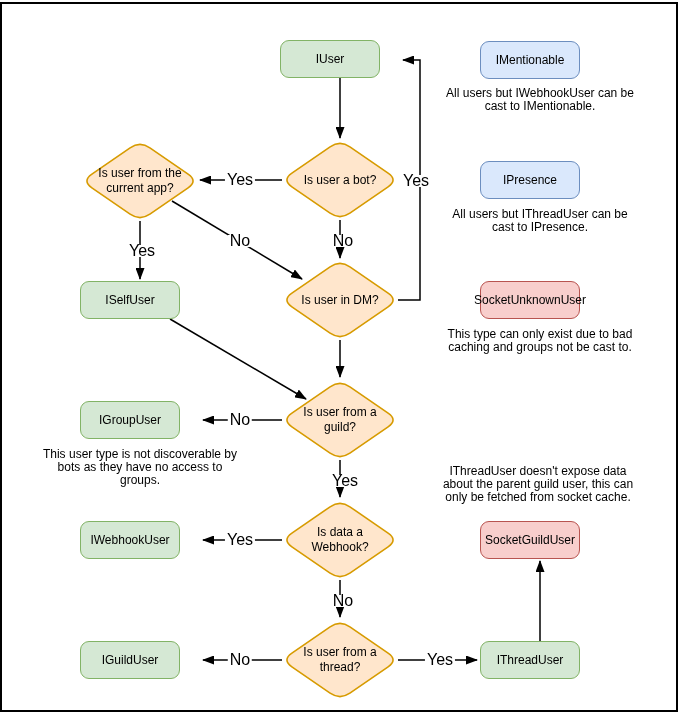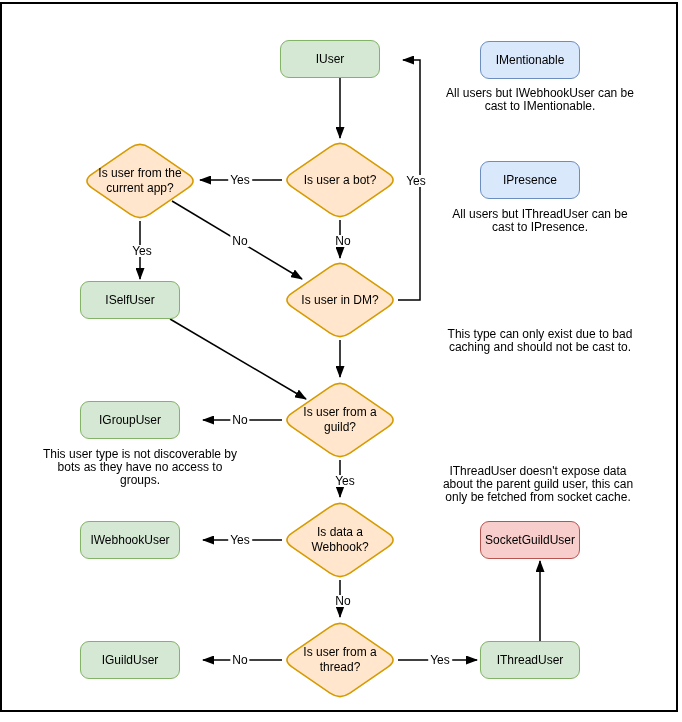--- a/index.html
+++ b/index.html
@@ -23,21 +23,21 @@
   }
   .node.green{background:var(--interface-fill,#d5e8d4);border-color:var(--interface-stroke,#82b366);}
   .node.blue{background:var(--castable-fill,#dae8fc);border-color:var(--castable-stroke,#6c8ebf);}
   .node.red{background:var(--warning-fill,#f8cecc);border-color:var(--warning-stroke,#b85450);}
   .dlabel{
     position:absolute;transform:translate(-50%,-50%);width:120px;
     text-align:center;font-size:12px;line-height:15px;
   }
   .elabel{
     position:absolute;transform:translate(-50%,-50%);
-    background:#fff;padding:0 2px;font-size:12px;line-height:12px;white-space:nowrap;
+    background:#fff;padding:0 2px;font-size:16px;line-height:12px;white-space:nowrap;
   }
   .note{
     position:absolute;width:220px;text-align:center;
     font-size:12px;line-height:13px;
   }
 </style>
 </head>
 <body>
 
 <div id="stage">
@@ -72,20 +72,21 @@
     <use href="#diamond-shape" class="diamond" transform="translate(340,180)"></use>
     <use href="#diamond-shape" class="diamond" transform="translate(340,300)"></use>
     <use href="#diamond-shape" class="diamond" transform="translate(340,420)"></use>
     <use href="#diamond-shape" class="diamond" transform="translate(340,540)"></use>
     <use href="#diamond-shape" class="diamond" transform="translate(340,660)"></use>
   </svg>
 
   <div class="node green" style="left:280px;top:40px">IUser</div>
   <div class="node blue" style="left:480px;top:41px">IMentionable</div>
   <div class="node blue" style="left:480px;top:161px">IPresence</div>
+  <div class="node red" style="left:480px;top:281px">SocketUnknownUser</div>
   <div class="node green" style="left:80px;top:281px">ISelfUser</div>
   <div class="node green" style="left:80px;top:401px">IGroupUser</div>
   <div class="node green" style="left:80px;top:521px">IWebhookUser</div>
   <div class="node red" style="left:480px;top:521px">SocketGuildUser</div>
   <div class="node green" style="left:80px;top:641px">IGuildUser</div>
   <div class="node green" style="left:480px;top:641px">IThreadUser</div>
 
   <div class="dlabel" style="left:140px;top:181px">
     <span>Is user from the</span><br>
     <span>current app?</span>
@@ -124,21 +125,21 @@
   <div class="note" style="left:430px;top:208px">
     <span>All users but IThreadUser can be</span><br>
     <span>cast to IPresence.</span>
   </div>
   <div class="note" style="left:430px;top:87px">
     <span>All users but IWebhookUser can be</span><br>
     <span>cast to IMentionable.</span>
   </div>
   <div class="note" style="left:430px;top:328px">
     <span>This type can only exist due to bad</span><br>
-    <span>caching and should not be cast to.</span>
+    <span>caching and groups not be cast to.</span>
   </div>
   <div class="note" style="left:30px;top:448px">
     <span>This user type is not discoverable by</span><br>
     <span>bots as they have no access to</span><br>
     <span>groups.</span>
   </div>
   <div class="note" style="left:428px;top:465px">
     <span>IThreadUser doesn't expose data</span><br>
     <span>about the parent guild user, this can</span><br>
     <span>only be fetched from socket cache.</span>

